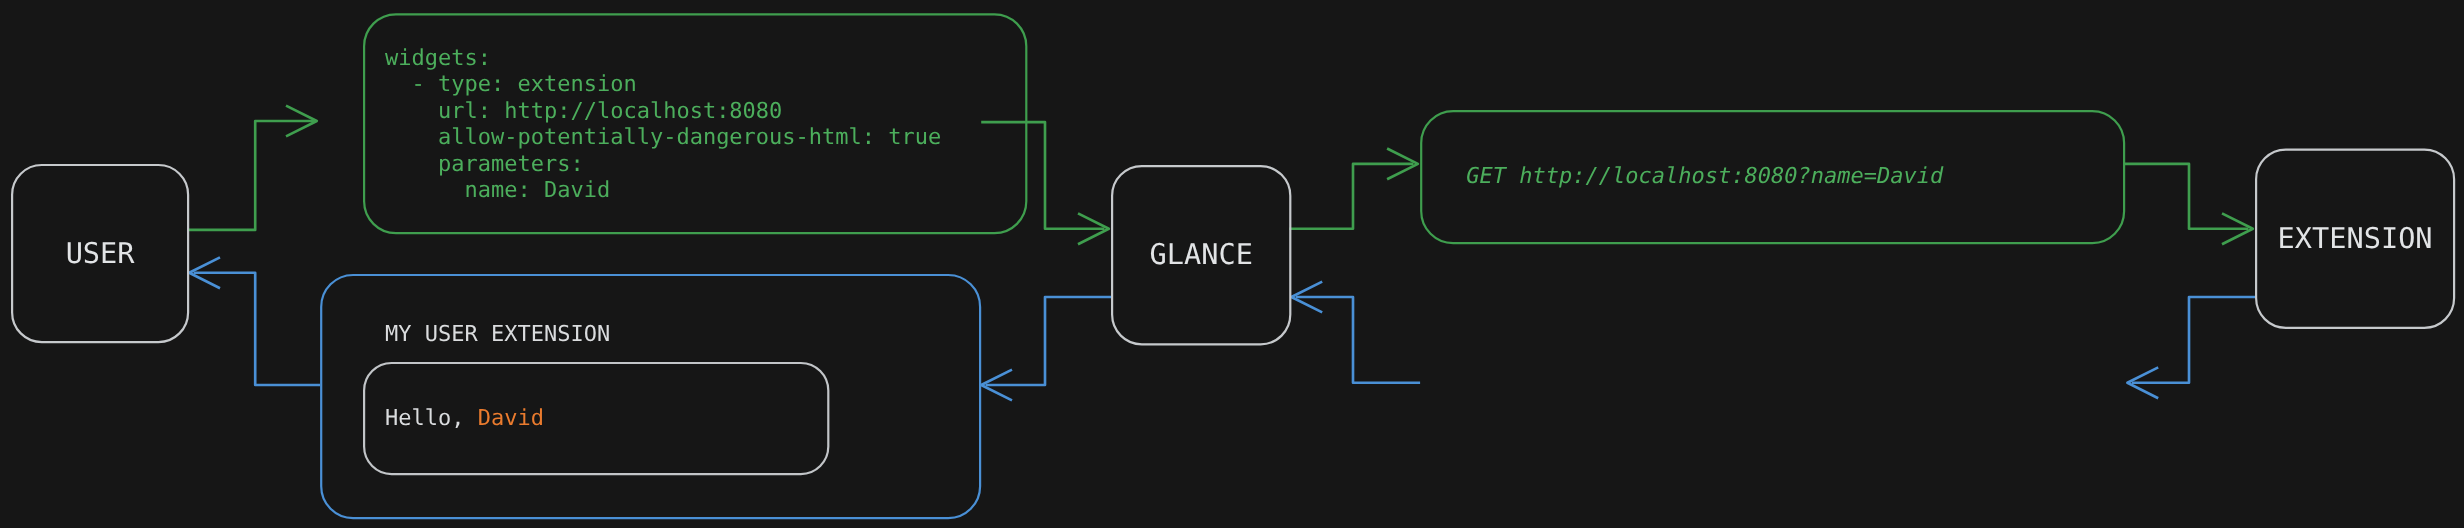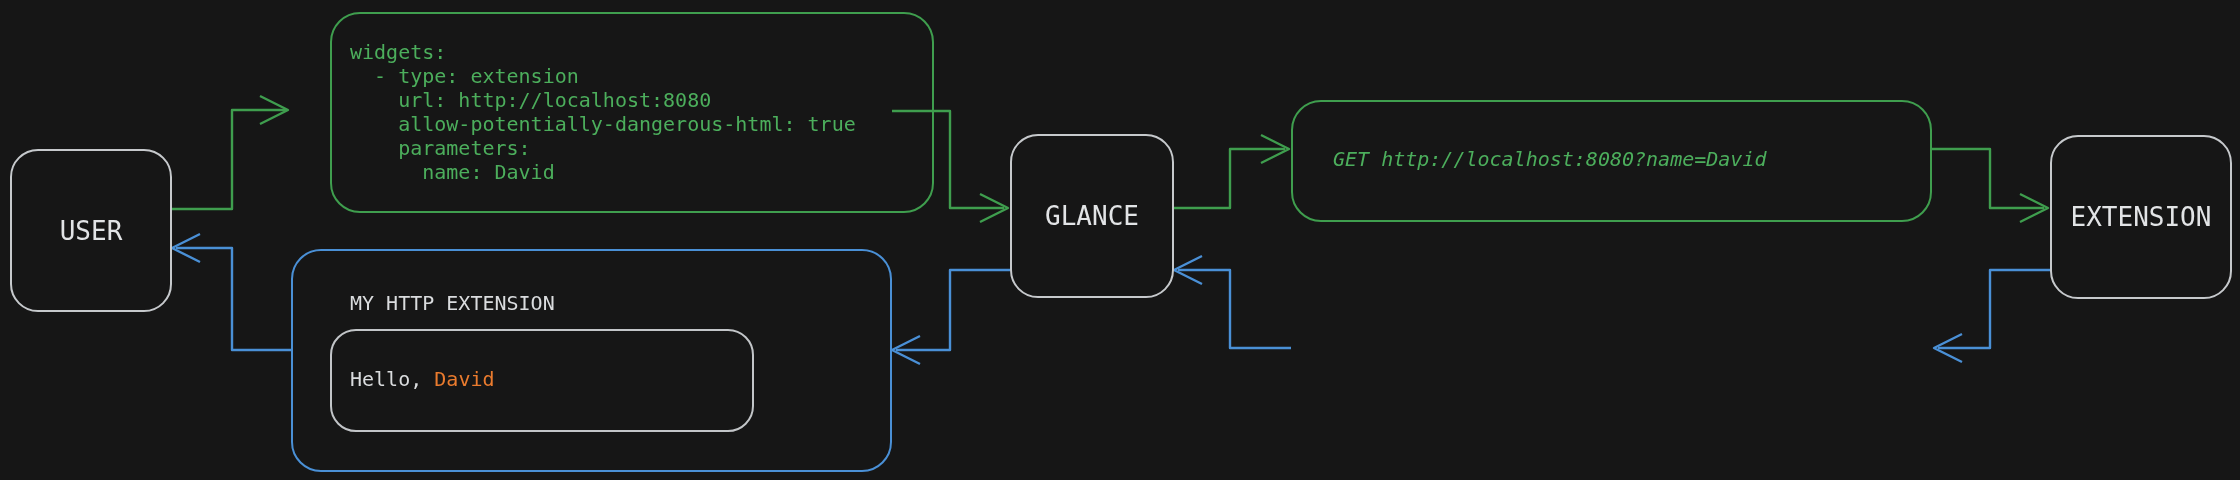--- a/index.html
+++ b/index.html
@@ -24,21 +24,21 @@
   .connectors path{fill:none;stroke-width:2.4;stroke-linejoin:round;stroke-linecap:butt;}
   .connectors .green-path{stroke:var(--green-line);}
   .connectors .blue-path{stroke:var(--blue-line);}
 
   .node{
     position:absolute;border:2px solid var(--node-border);border-radius:28px;
     display:flex;align-items:center;justify-content:center;
     color:var(--node-text);font-size:26px;white-space:nowrap;
   }
   #node-user{left:10px;top:149px;width:158px;height:159px;}
-  #node-glance{left:1010px;top:134px;width:160px;height:160px;align-items:center;}
+  #node-glance{left:1010px;top:150px;width:160px;height:160px;align-items:center;}
   #node-extension{left:2050px;top:135px;width:178px;height:160px;}
 
   .bigbox{position:absolute;border-radius:30px;border:2px solid;}
   #config-box{left:290px;top:12px;width:600px;height:197px;border-color:var(--green-line);margin-left:40px;}
   #request-box{left:1291px;top:100px;width:637px;height:118px;border-color:var(--green-line);font-style:italic;}
   #response-box{left:1291px;top:250px;width:639px;height:199px;border-color:var(--blue-line);}
   #widget-box{left:291px;top:249px;width:597px;height:219px;border-color:var(--blue-line);}
 
   pre.code{margin:0;position:absolute;font-size:20px;line-height:24px;font-family:inherit;}
   #config-code{left:18px;top:26px;color:var(--green-text);}
@@ -97,21 +97,21 @@
   <div class="bigbox" id="request-box">
     <div id="request-text">GET http://localhost:8080?name=David</div>
   </div>
 
   <div class="node" id="node-extension">
     <span>EXTENSION</span>
   </div>
 
 
   <div class="bigbox" id="widget-box">
-    <div id="widget-title">MY HTTP EXTENSION</div>
+    <div id="widget-title">MY USER EXTENSION</div>
     <div id="inner-box">
       <div id="greeting">
         <span class="prefix">Hello, </span><span class="name">David</span>
       </div>
     </div>
   </div>
 
 </div>
 
 </body></html>

